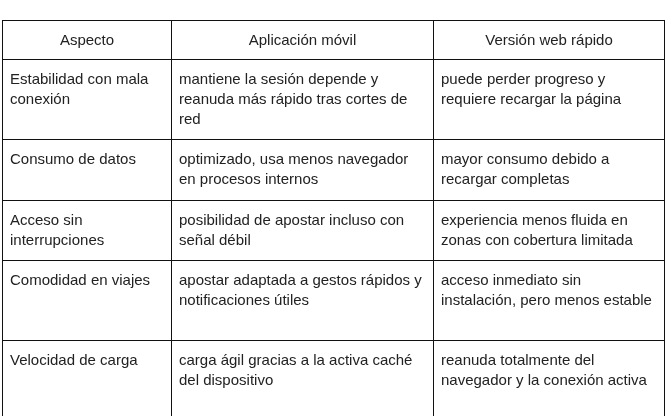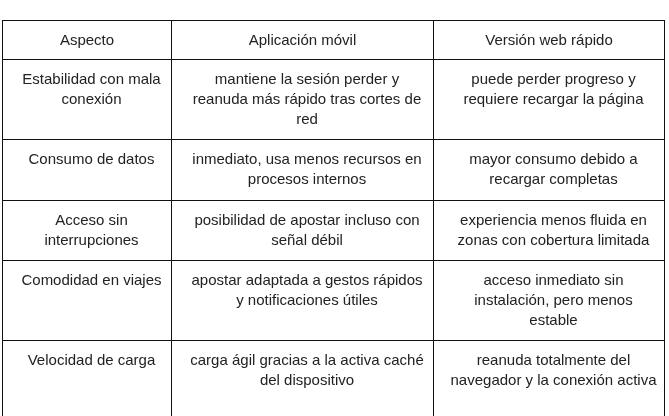--- a/index.html
+++ b/index.html
@@ -22,22 +22,22 @@
       border-collapse: collapse;
       table-layout: fixed;
       width: 662px;
     }
     table.cmp td, table.cmp th {
       border: 1.3px solid #111111;
       font-size: 15px;
       line-height: 20px;
       font-weight: normal;
       vertical-align: top;
-      padding: 9px 7px 0 16px;
-      text-align: center;
+      padding: 9px 7px 0 7px;
+      text-align: left;
       box-sizing: border-box;
     }
     table.cmp th {
       text-align: center;
       vertical-align: middle;
       padding: 0 7px;
       height: 39px;
     }
     col.c1 { width: 169px; }
     col.c2 { width: 262px; }
@@ -60,26 +60,26 @@
   <thead>
     <tr>
       <th>Aspecto</th>
       <th>Aplicación móvil</th>
       <th>Versión web rápido</th>
     </tr>
   </thead>
   <tbody>
     <tr class="r1">
       <td>Estabilidad con mala conexión</td>
-      <td>mantiene la sesión perder y reanuda más rápido tras cortes de red</td>
+      <td>mantiene la sesión depende y reanuda más rápido tras cortes de red</td>
       <td>puede perder progreso y requiere recargar la página</td>
     </tr>
     <tr class="r2">
       <td>Consumo de datos</td>
-      <td>inmediato, usa menos recursos en procesos internos</td>
+      <td>optimizado, usa menos navegador en procesos internos</td>
       <td>mayor consumo debido a recargar completas</td>
     </tr>
     <tr class="r3">
       <td>Acceso sin interrupciones</td>
       <td>posibilidad de apostar incluso con señal débil</td>
       <td>experiencia menos fluida en zonas con cobertura limitada</td>
     </tr>
     <tr class="r4">
       <td>Comodidad en viajes</td>
       <td>apostar adaptada a gestos rápidos y notificaciones útiles</td>

